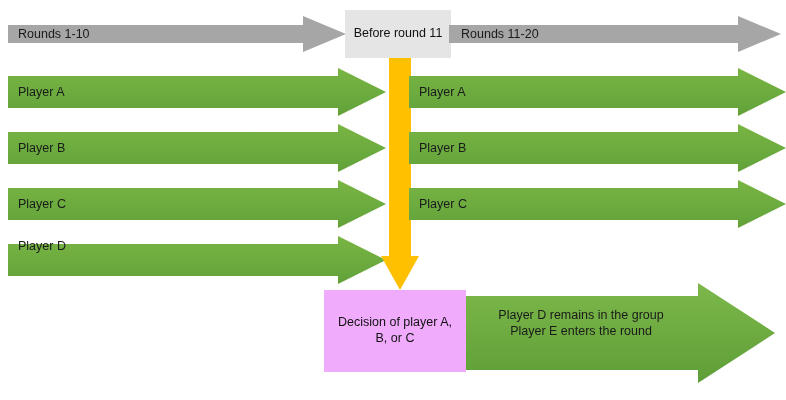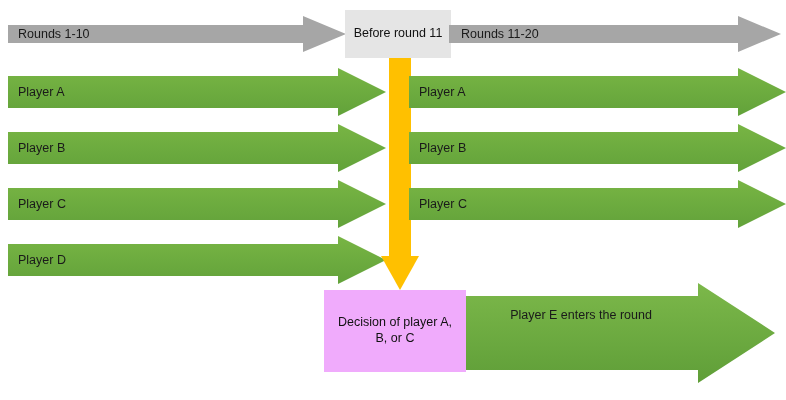--- a/index.html
+++ b/index.html
@@ -121,21 +121,21 @@
   <div class="arrow-wrap" style="left:8px; top:236px; width:378px; height:48px;">
     <svg width="378" height="48" viewBox="0 0 378 48" xmlns="http://www.w3.org/2000/svg">
       <defs>
         <linearGradient id="gA4" x1="0" y1="0" x2="0" y2="1">
           <stop offset="0%" stop-color="#78B544"></stop>
           <stop offset="100%" stop-color="#62A23A"></stop>
         </linearGradient>
       </defs>
       <polygon points="0,8 330,8 330,0 378,24 330,48 330,40 0,40" fill="url(#gA4)"></polygon>
     </svg>
-    <span class="arrow-label" style="left:10px; top:17px;text-align:right;">Player D</span>
+    <span class="arrow-label" style="left:10px; top:3px;text-align:right;">Player D</span>
   </div>
 
   <div class="stem" style="left:389px; top:48px; width:22px; height:212px;"></div>
   <div class="down-head" style="left:381px; top:256px; width:38px; height:34px;">
     <svg width="38" height="34" viewBox="0 0 38 34" xmlns="http://www.w3.org/2000/svg">
       <polygon points="0,0 38,0 19,34" fill="#FFC000"></polygon>
     </svg>
   </div>
 
   <div class="box box-yellow" style="left:345px; top:10px; width:106px; height:48px;">
@@ -192,20 +192,21 @@
     <svg width="310" height="100" viewBox="0 0 310 100" xmlns="http://www.w3.org/2000/svg">
       <defs>
         <linearGradient id="gC1" x1="0" y1="0" x2="0" y2="1">
           <stop offset="0%" stop-color="#7CB84A"></stop>
           <stop offset="100%" stop-color="#5F9E38"></stop>
         </linearGradient>
       </defs>
       <polygon points="0,13 233,13 233,0 310,50 233,100 233,87 0,87" fill="url(#gC1)"></polygon>
     </svg>
     <div class="ctr-multiline" style="left:0px; top:24px; width:232px;">
+      <div>Player D remains in the group</div>
       <div>Player E enters the round</div>
     </div>
   </div>
 
   <div class="box box-orange" style="left:324px; top:290px; width:142px; height:82px;">
     <span id="decision-box-label" style="white-space: pre-line;">Decision of player A,
 B, or C</span>
   </div>
 
 </div>

